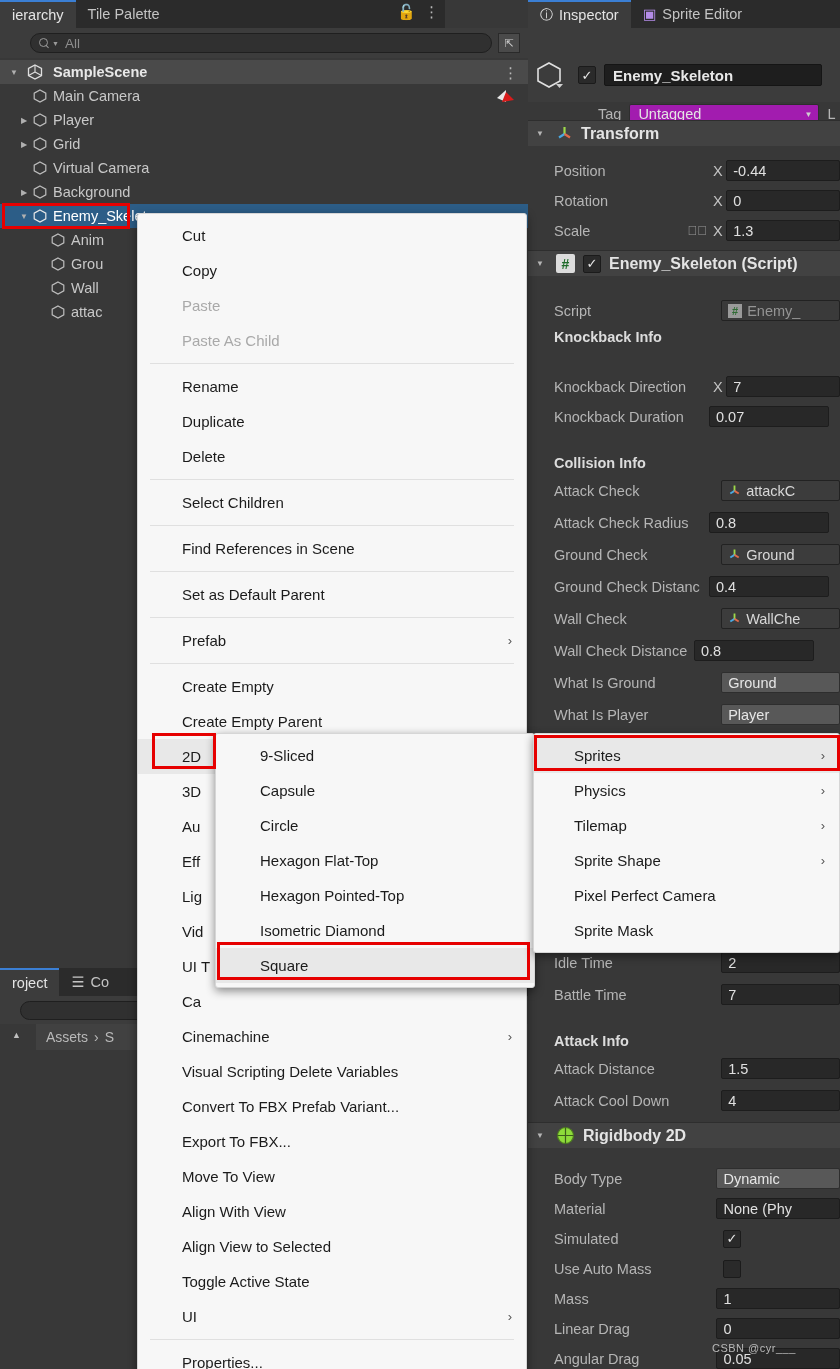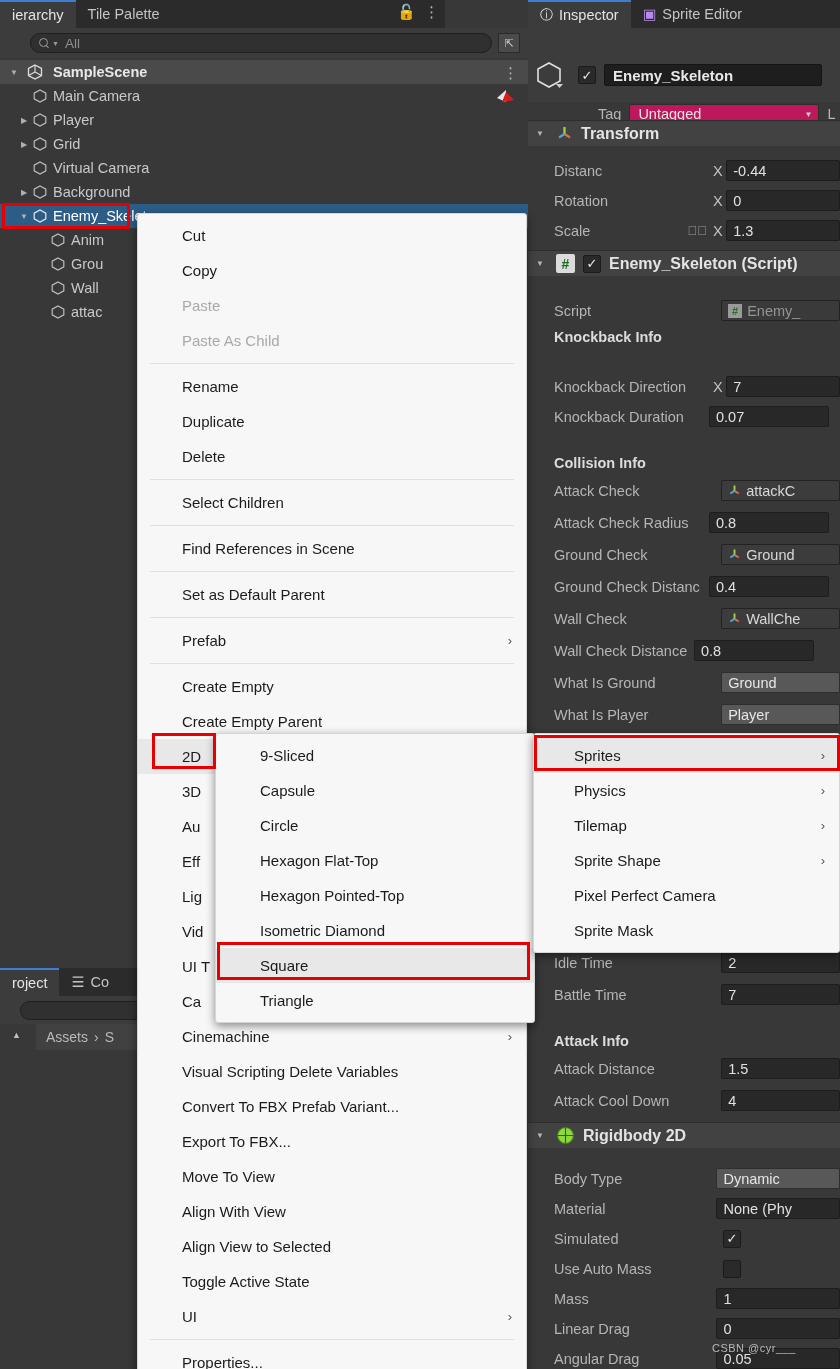--- a/index.html
+++ b/index.html
@@ -109,21 +109,21 @@
   }
   .chk.empty { color: transparent; }
   .namefield {
     height: 22px; background: #1e1e1e; border: 1px solid #151515; border-radius: 2px;
     display: flex; align-items: center; padding: 0 8px; color: #e8e8e8;
     font-size: 15px; font-weight: bold; width: 218px;
   }
   .tag-row { position: absolute; left: 0; top: 76px; display: flex; align-items: center; gap: 8px; padding-left: 8px; }
   .tag-label { color: #b5b5b5; font-size: 14.5px; }
   .dropdown {
-    height: 20px; background: #be185d; border: 1px solid #2e2e2e; border-radius: 2px;
+    height: 20px; background: #a21caf; border: 1px solid #2e2e2e; border-radius: 2px;
     display: flex; align-items: center; justify-content: space-between;
     padding: 0 6px 0 8px; color: #e4e4e4; font-size: 14.5px; gap: 8px;
   }
   .dropdown .arr { font-size: 8px; color: #cfcfcf; }
 
   .comp-header {
     position: absolute; left: 0; width: 312px; height: 26px; background: #424242;
     display: flex; align-items: center; gap: 8px; padding-left: 8px;
     border-top: 1px solid #2e2e2e;
   }
@@ -360,21 +360,21 @@
     <div class="comp-header" style="top:120px;">
       <span class="foldout">▼</span>
       <svg width="17" height="17" viewBox="0 0 17 17">
         <path d="M8.5 9 L8.5 2" stroke="#9ed94a" stroke-width="2.2"></path>
         <path d="M8.5 9 L3 12.5" stroke="#4aa8e0" stroke-width="2.2"></path>
         <path d="M8.5 9 L14 12.5" stroke="#e06b4a" stroke-width="2.2"></path>
       </svg>
       <span class="ctitle">Transform</span>
     </div>
     <div class="prow" style="top:156px;">
-      <span class="plabel">Distanc</span>
+      <span class="plabel">Position</span>
       <span class="axis">X</span>
       <span class="numfield">-0.44</span>
     </div>
     <div class="prow" style="top:186px;">
       <span class="plabel">Rotation</span>
       <span class="axis">X</span>
       <span class="numfield">0</span>
     </div>
     <div class="prow" style="top:216px;">
       <span class="plabel" style="width:168px;">Scale</span>
@@ -644,23 +644,20 @@
       </div>
     <div class="mi">
         <span>Hexagon Pointed-Top</span>
       </div>
     <div class="mi">
         <span>Isometric Diamond</span>
       </div>
     <div class="mi hl">
         <span>Square</span>
       </div>
-    <div class="mi">
-        <span>Triangle</span>
-      </div>
   </div>
 
   <div class="ctxmenu" id="ctx-sprites">
     <div class="mi hl">
         <span>Sprites</span>
         <span class="submark">›</span>
       </div>
     <div class="mi">
         <span>Physics</span>
         <span class="submark">›</span>

